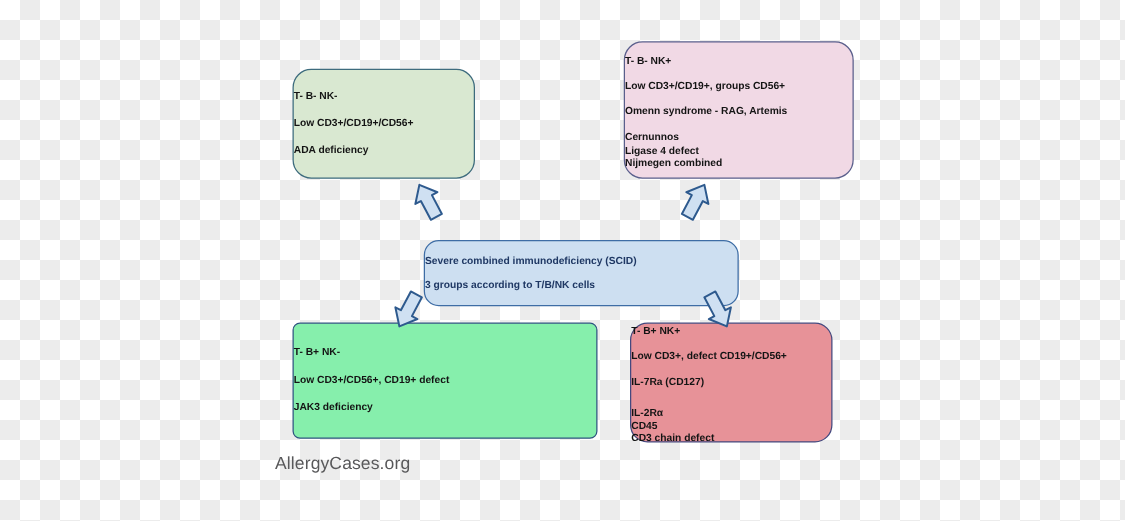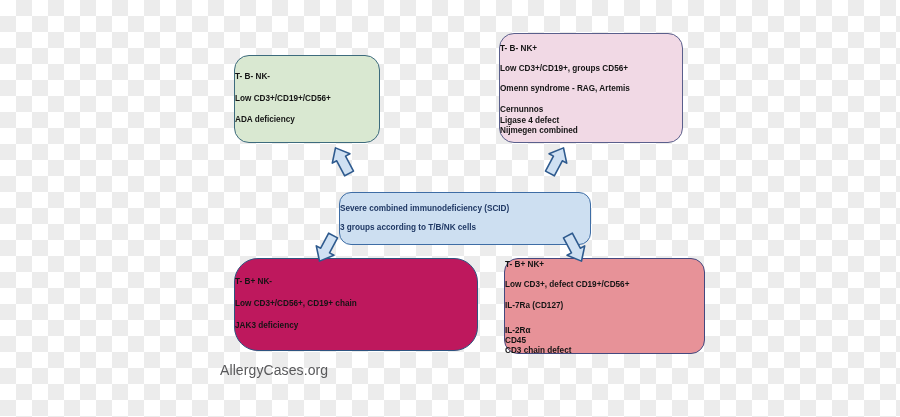--- a/index.html
+++ b/index.html
@@ -68,29 +68,29 @@
     font-size: 8.2px;
     border-color: #3e6da5;
     border-radius: 12px;
     color: #1f3864;
     margin-top: 16px;
   }
   #node-scid .line { margin: 5px 0; }
 
   #node-tpos-bpos-nkneg {
     left: 234px; top: 258px; width: 244px; height: 93px;
-    background: #be185d;
+    background: #86efac;
     font-size: 8.2px;
     border-color: #2f5480;
-    border-radius: 24px;
+    border-radius: 6px;
   }
   #node-tpos-bpos-nkneg .line { margin: 6.5px 0; }
 
   #node-tneg-bpos-nkpos {
-    left: 504px; top: 258px; width: 201px; height: 96px;
+    left: 504px; top: 258px; width: 162px; height: 96px;
     background: #e79298;
     font-size: 8.2px;
     border-color: #44497f;
     border-radius: 14px;
   }
   #node-tneg-bpos-nkpos .line { margin: 5.5px 0; }
   #node-tneg-bpos-nkpos .tight { margin: 0.6px 0; }
   #node-tneg-bpos-nkpos .tight-first { margin-top: 7px; margin-bottom: 15px; }
 
   
@@ -133,21 +133,21 @@
     <span class="line tight">Nijmegen combined</span>
   </div>
 
   <div class="node" id="node-scid">
     <span class="line">Severe combined immunodeficiency (SCID)</span>
     <span class="line">3 groups according to T/B/NK cells</span>
   </div>
 
   <div class="node" id="node-tpos-bpos-nkneg">
     <span class="line">T- B+ NK-</span>
-    <span class="line">Low CD3+/CD56+, CD19+ chain</span>
+    <span class="line">Low CD3+/CD56+, CD19+ defect</span>
     <span class="line">JAK3 deficiency</span>
   </div>
 
   <div class="node" id="node-tneg-bpos-nkpos">
     <span class="line">T- B+ NK+</span>
     <span class="line">Low CD3+, defect CD19+/CD56+</span>
     <span class="line tight-first">IL-7Ra (CD127)</span>
     <span class="line tight">IL-2Rα</span>
     <span class="line tight">CD45</span>
     <span class="line tight">CD3 chain defect</span>

